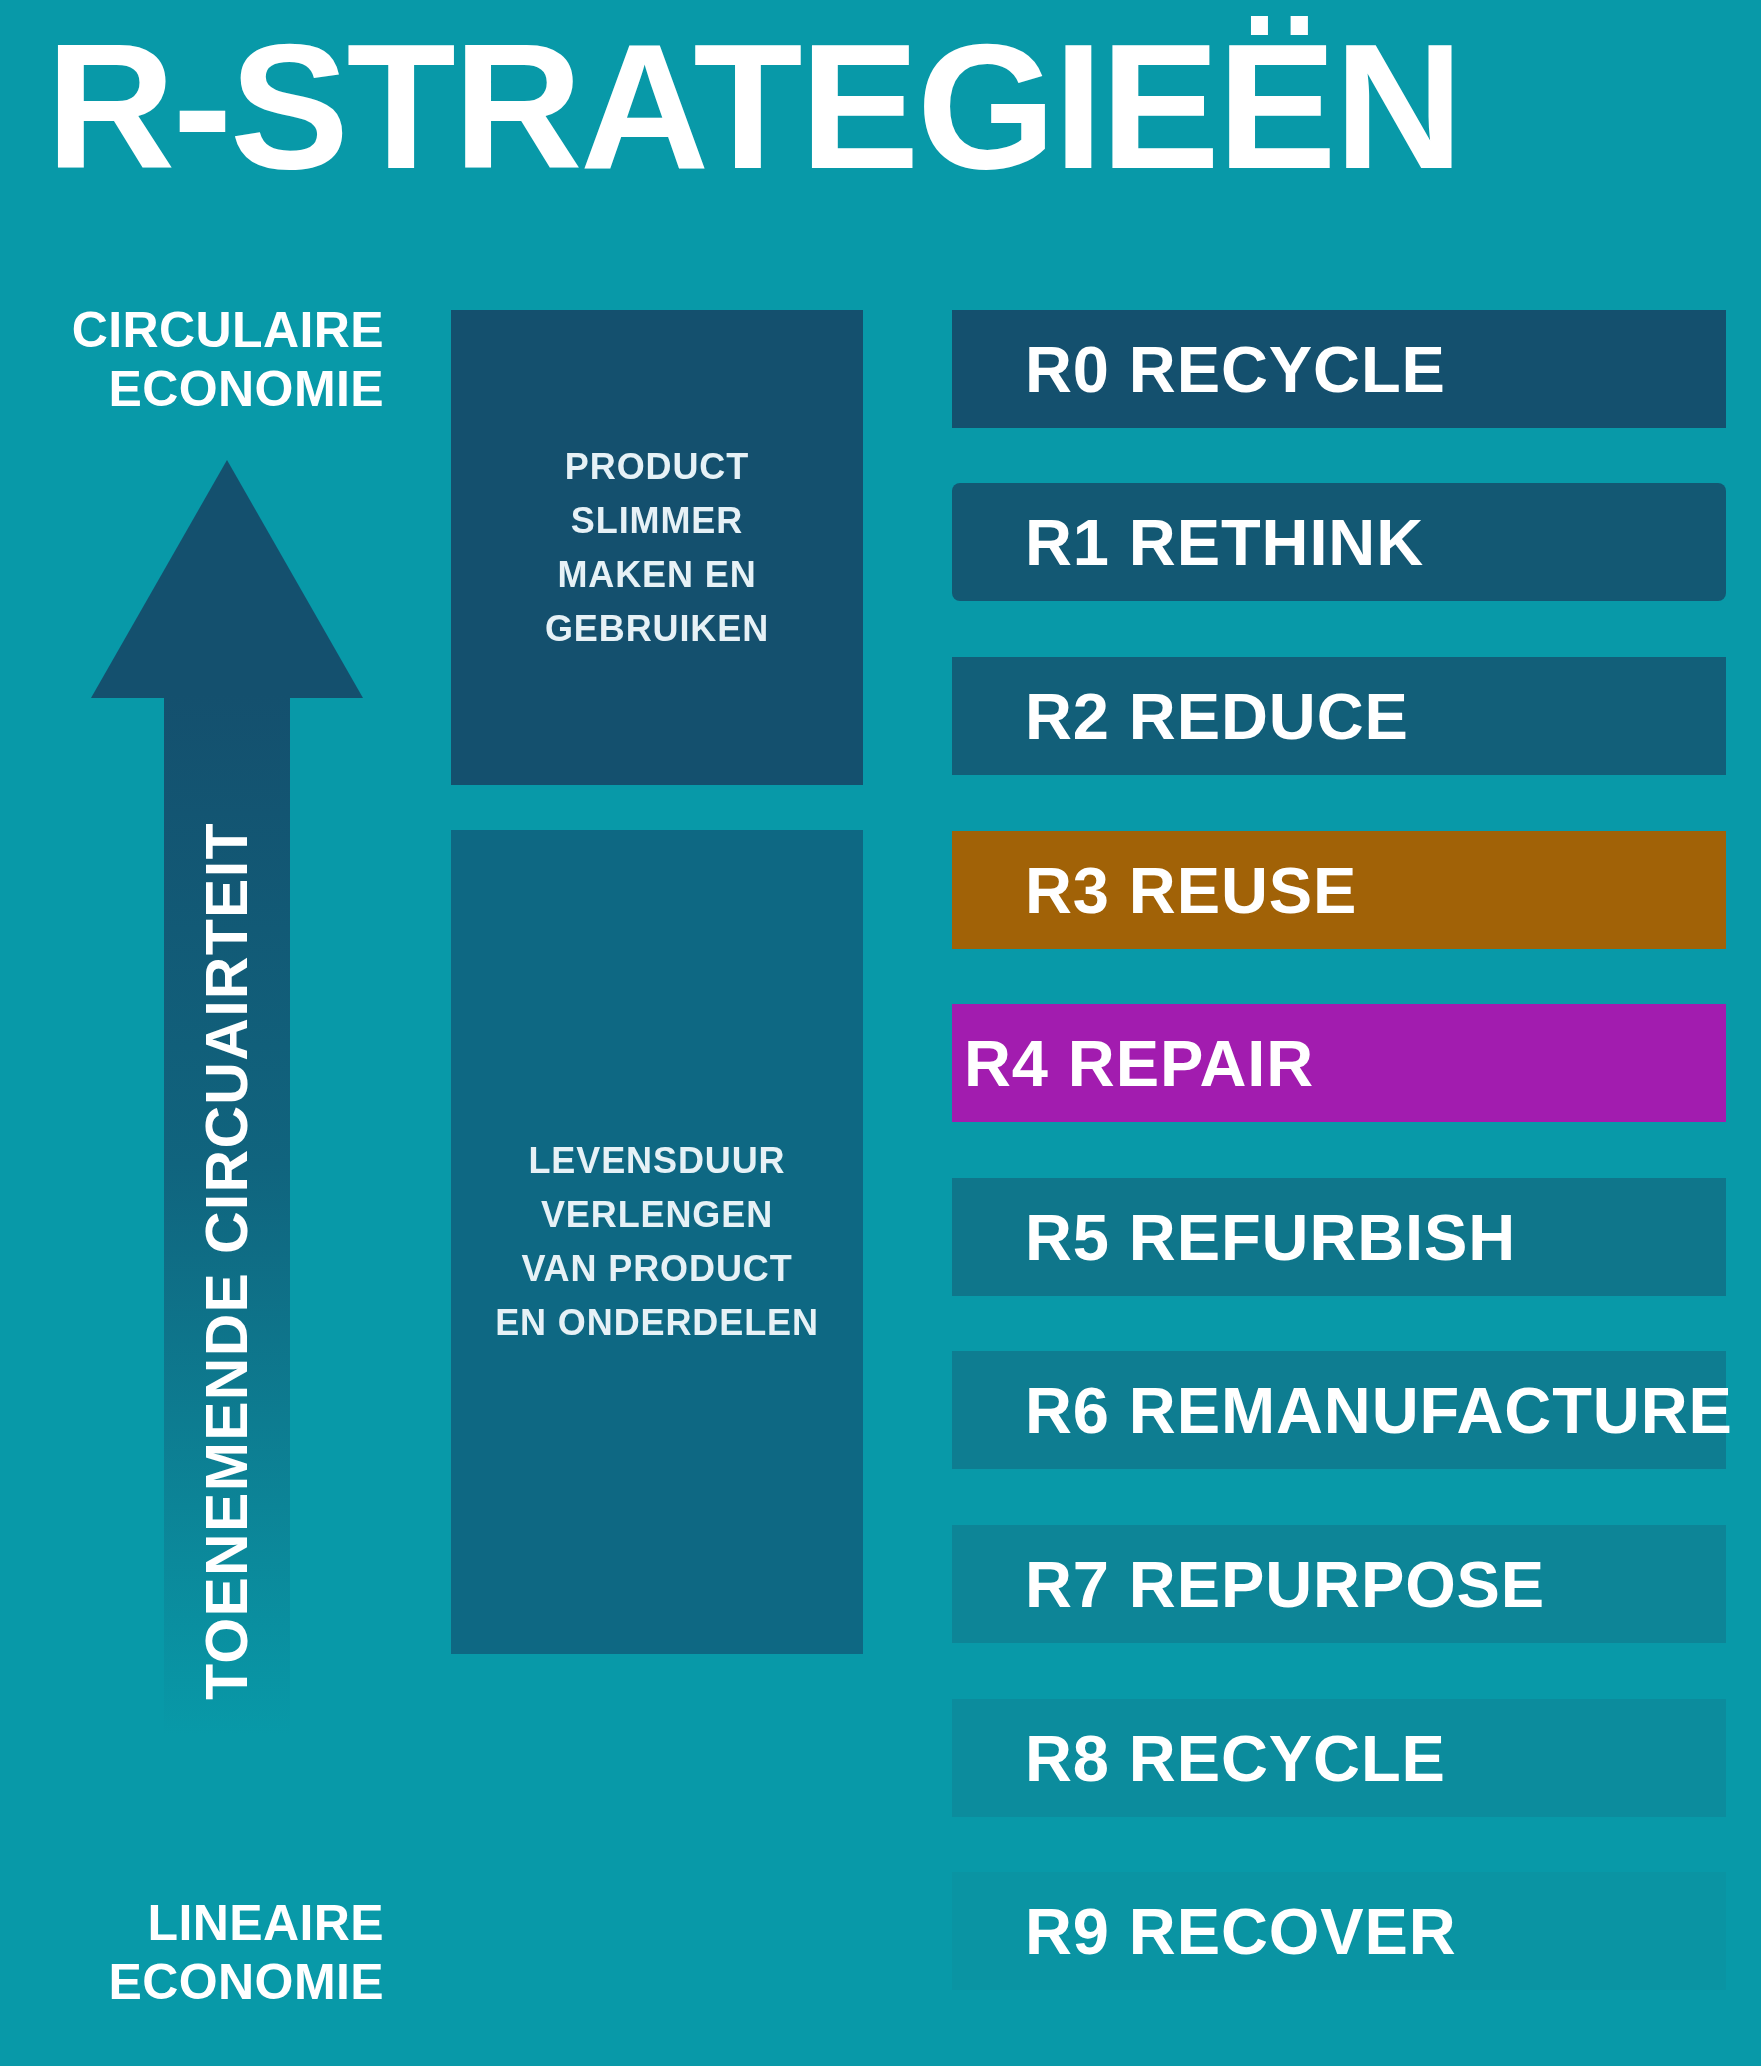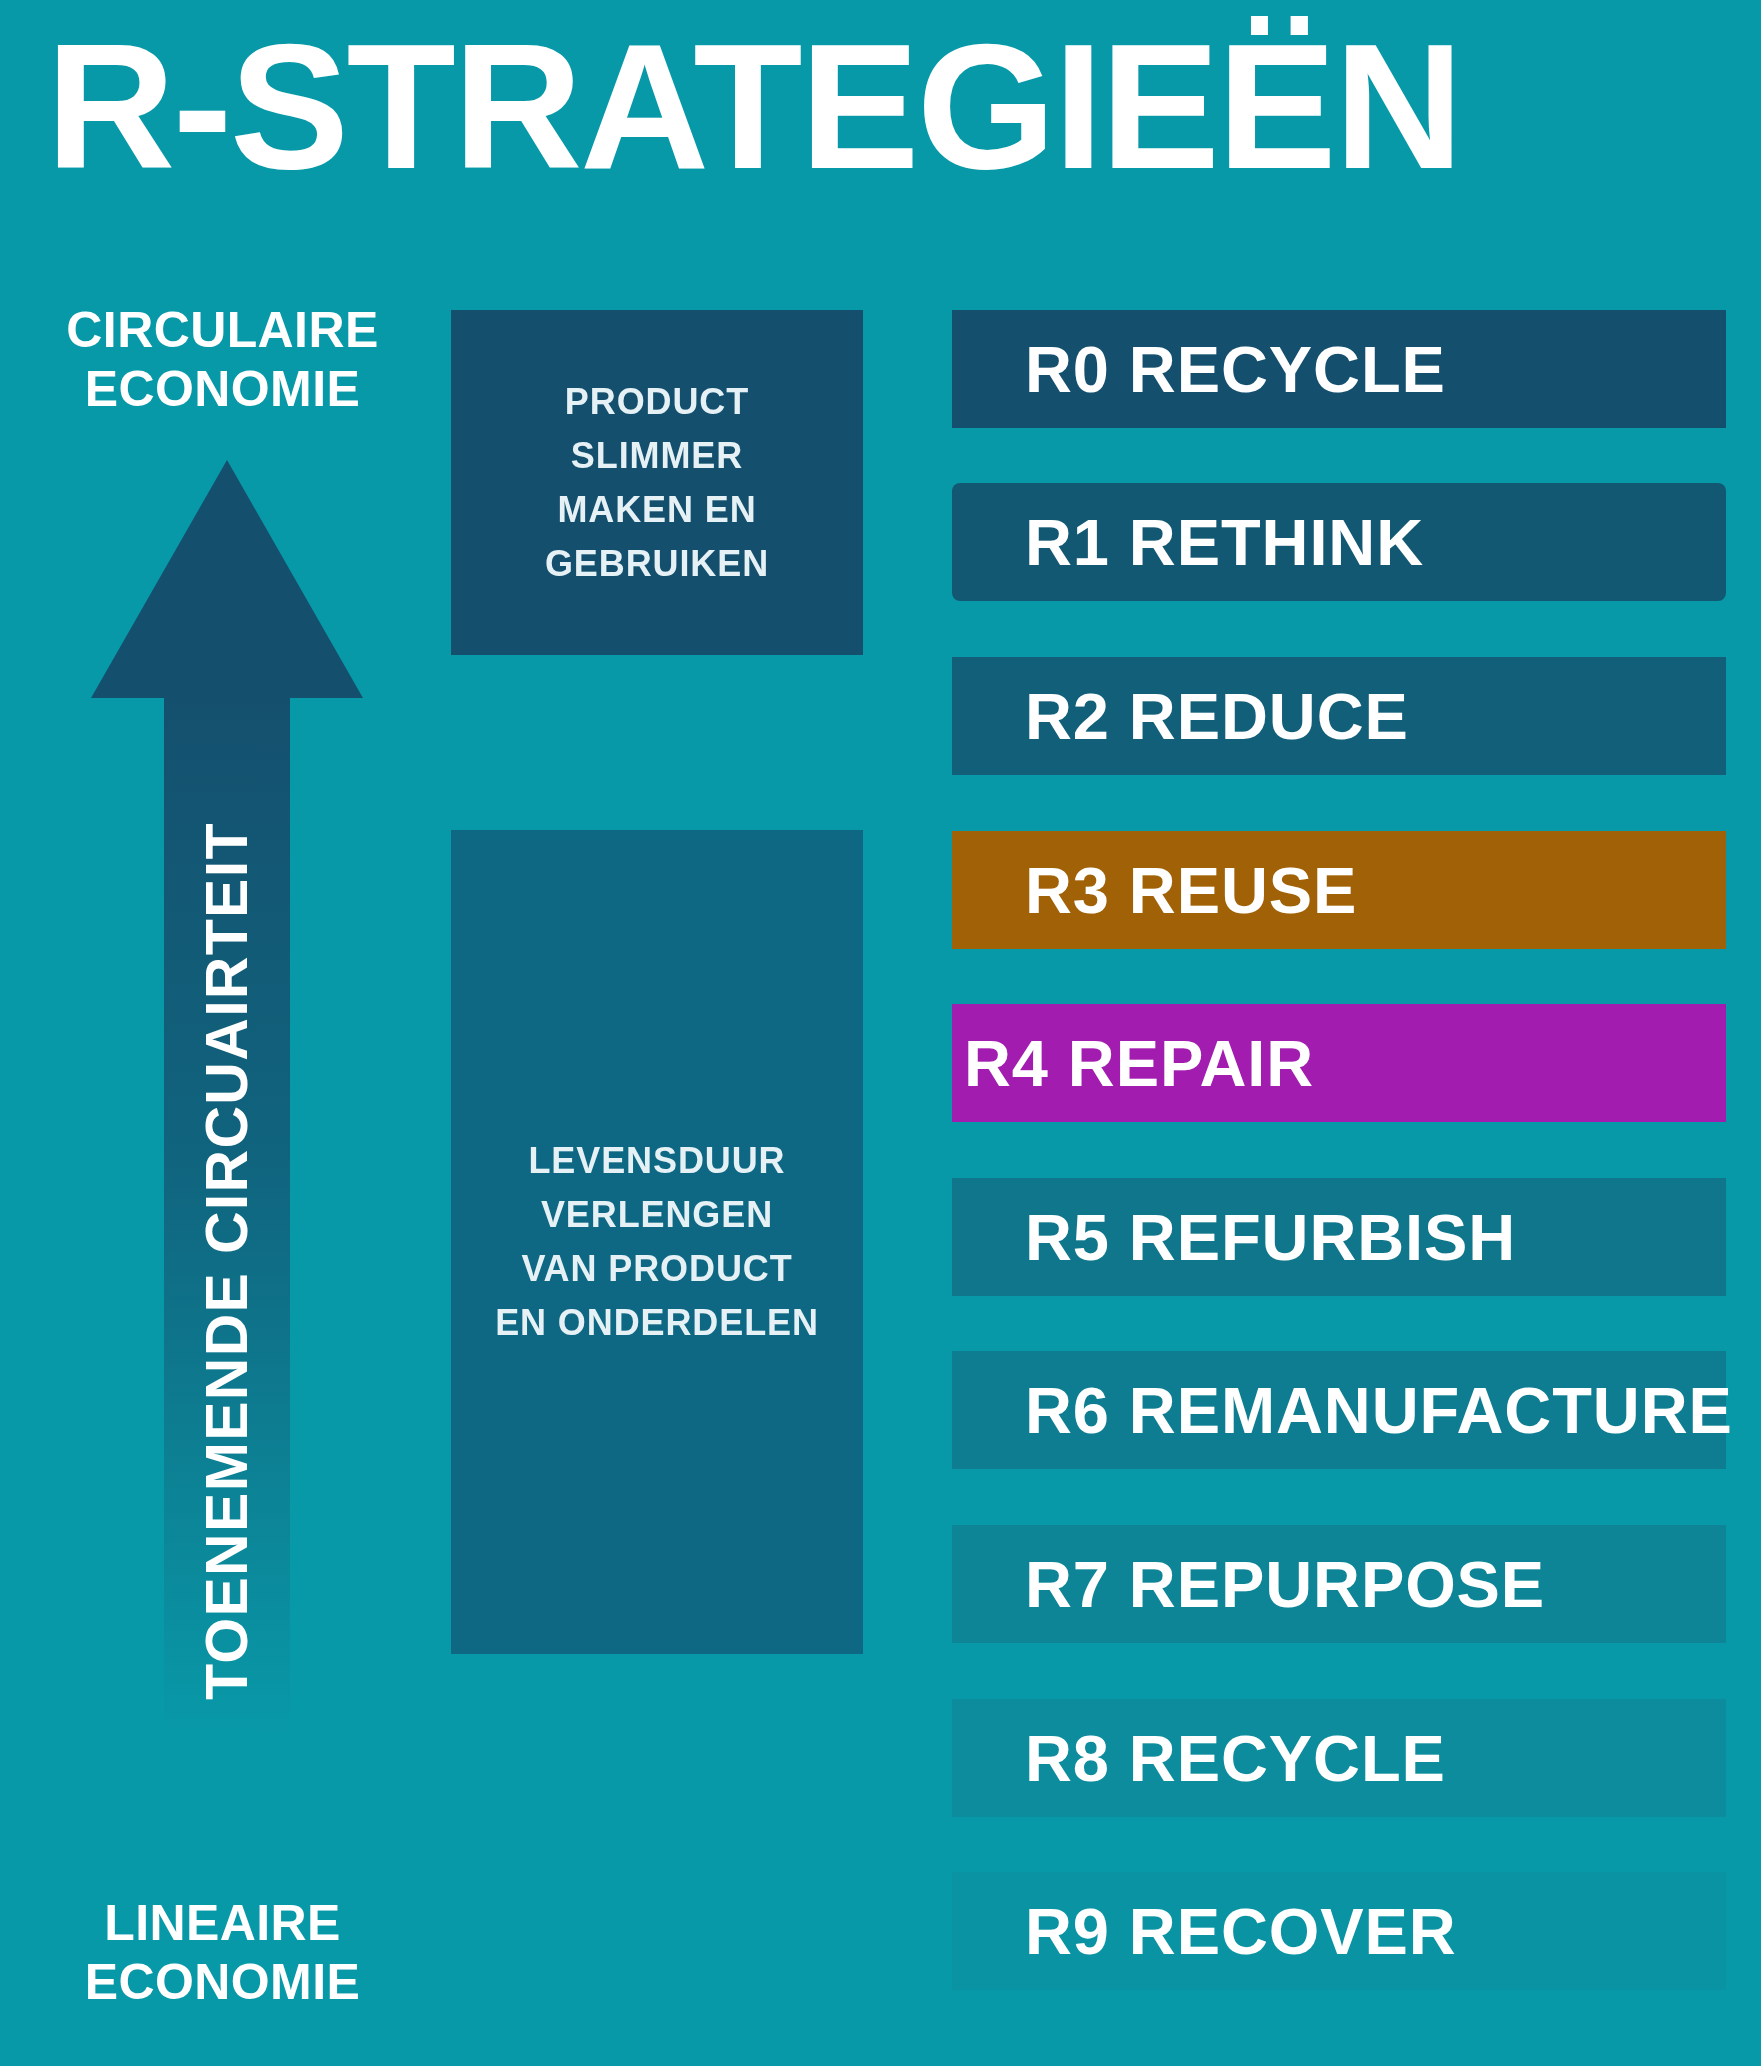--- a/index.html
+++ b/index.html
@@ -23,21 +23,21 @@
     font-weight: 800;
     letter-spacing: -2.6px;
     color: #FFFFFF;
     white-space: nowrap;
     line-height: 1.05;
   }
   
   .side-label {
     position: absolute;
     left: 61px; width: 323px;
-    text-align: center;
+    text-align: right;
     color: #FFFFFF;
     font-weight: 800;
     font-size: 50px;
     line-height: 1.18;
     letter-spacing: 0.4px;
   }
   .side-label.top { top: 301px; }
   .side-label.bottom { top: 1894px; }
   
   .arrow-head {
@@ -78,21 +78,21 @@
     justify-content: center;
   }
   .group-box .group-lines {
     text-align: center;
     color: #E6F1F6;
     font-weight: 800;
     font-size: 36px;
     line-height: 1.5;
     letter-spacing: 0.9px;
   }
-  .group-box-1 { top: 310px;  height: 345px; }
+  .group-box-1 { top: 310px;  height: 475px; }
   .group-box-2 { top: 830px; height: 824px; }
   .group-box-3 { top: 1700px; height: 344px;  }
   
   .bar {
     position: absolute;
     left: 952px; width: 774px; height: 118px;
     display: flex;
     align-items: center;
     padding-left: 73px;
     box-sizing: border-box;

